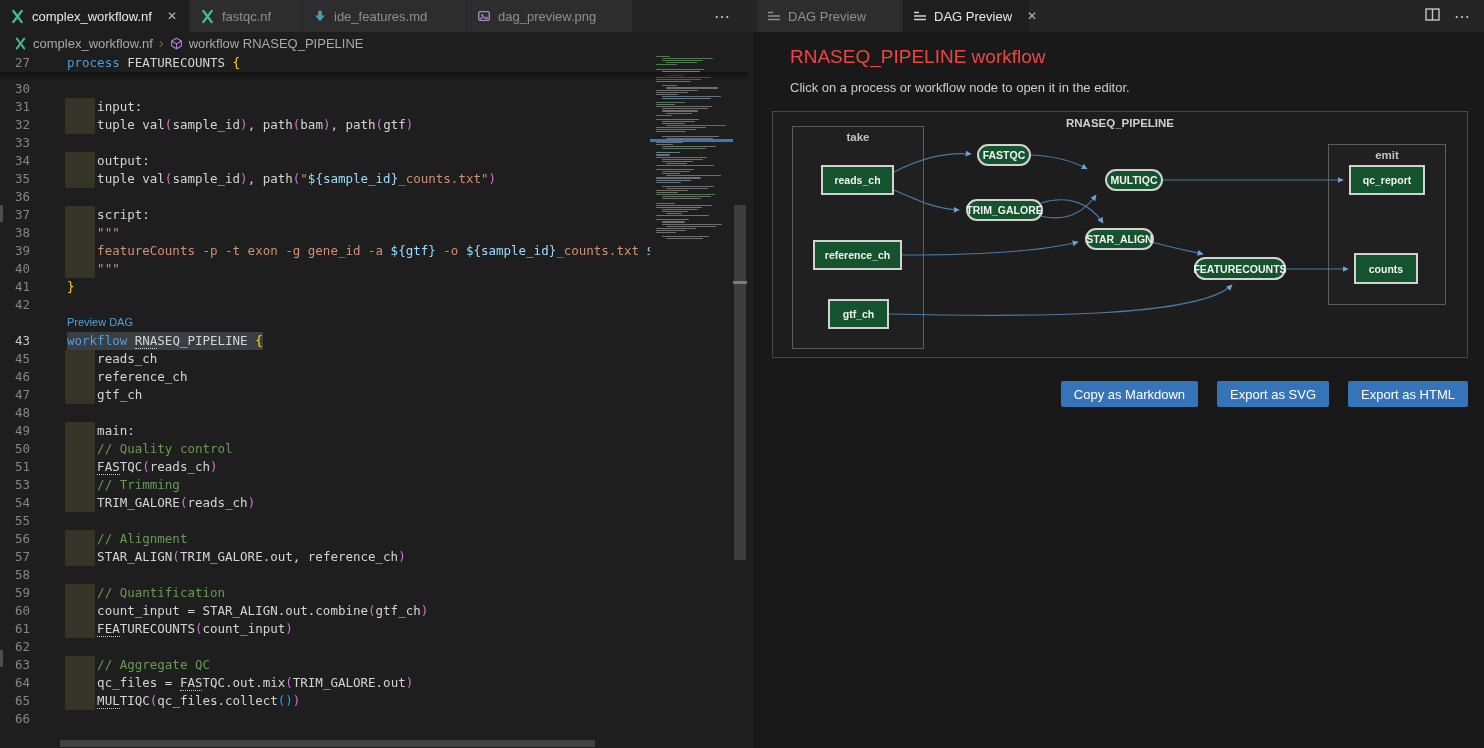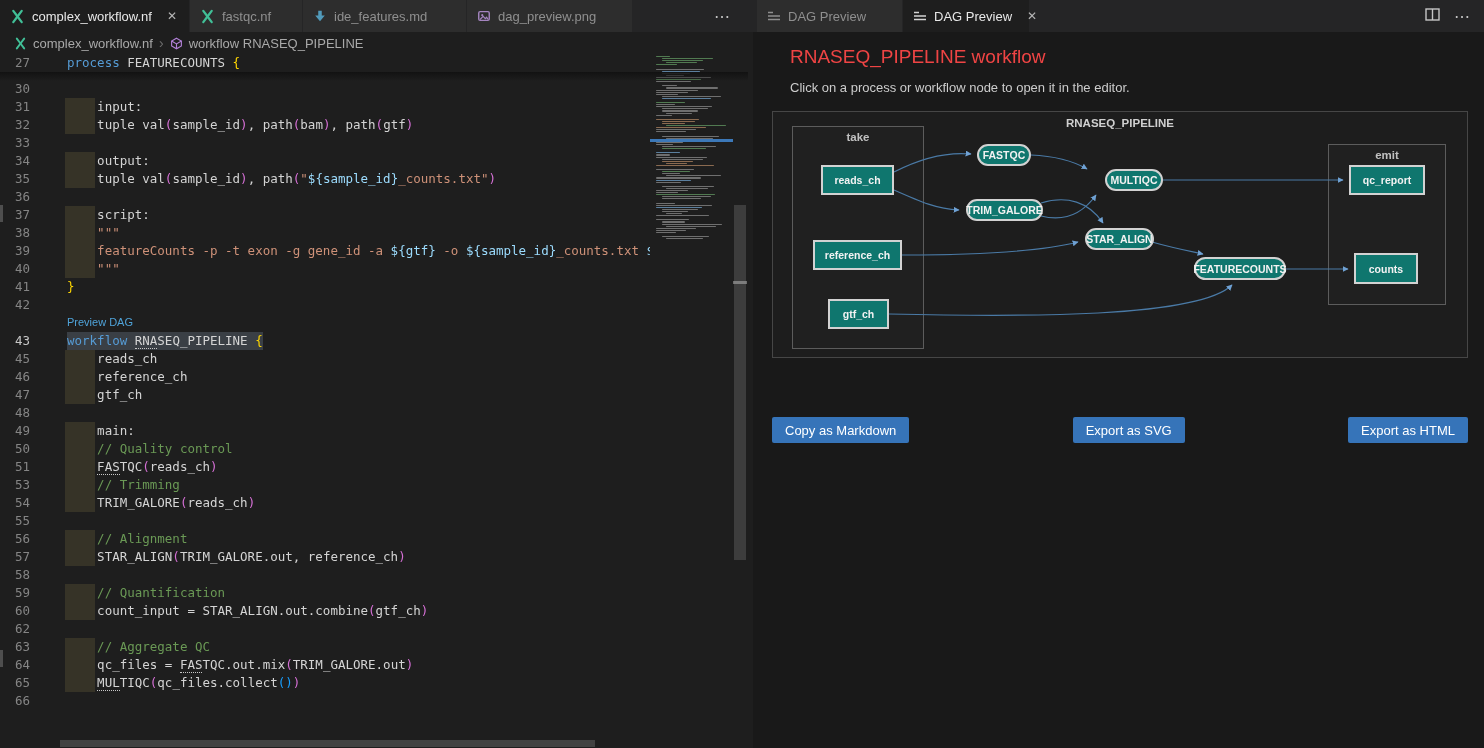--- a/index.html
+++ b/index.html
@@ -49,24 +49,24 @@
   .panel-actions{margin-left:auto;display:flex;align-items:center;gap:14px;margin-right:14px;color:#c5c5c5;}
   .panel-title{position:absolute;left:37px;top:46px;font-size:19px;font-weight:normal;color:#ef4444;}
   .panel-sub{position:absolute;left:37px;top:80px;font-size:13px;color:#cccccc;}
   .dag{position:absolute;left:19px;top:111px;width:696px;height:247px;background:#1d1d1d;border:1px solid #464646;}
   .dag-label{position:absolute;left:0;top:5px;width:100%;text-align:center;font-size:11.5px;font-weight:bold;color:#d0d0d0;}
   .cluster{position:absolute;border:1px solid #5c5c5c;background:#202020;}
   .clab{position:absolute;top:4px;width:100%;text-align:center;font-size:11.5px;font-weight:bold;color:#c0c0c0;}
   .cl-take{left:19px;top:14px;width:132px;height:223px;}
   .cl-emit{left:555px;top:32px;width:118px;height:161px;}
   .edges{position:absolute;left:0;top:0;width:696px;height:247px;}
-  .dnode{position:absolute;display:flex;align-items:center;justify-content:center;background:#0f766e;
+  .dnode{position:absolute;display:flex;align-items:center;justify-content:center;background:#14532d;
     border:2px solid #d2d2d2;color:#f2f2f2;font-size:10.5px;font-weight:bold;white-space:nowrap;cursor:pointer;}
   .dnode.pill{border-radius:12px;}
-  .btnrow{position:absolute;left:19px;top:381px;width:696px;display:flex;justify-content:space-between;gap:30px;margin-top:36px;}
+  .btnrow{position:absolute;left:19px;top:381px;width:696px;display:flex;justify-content:flex-end;gap:19px;}
   .btn{height:26px;padding:0 13px;display:flex;align-items:center;background:#3674b9;color:#ffffff;
     font-size:13px;border:none;border-radius:2px;cursor:pointer;font-family:"Liberation Sans",sans-serif;}
   .ticon{display:flex;align-items:center;}
 </style>
 </head>
 <body>
 
 <div class="window">
 
   <div class="left-group">
@@ -159,20 +159,21 @@
           <div class="crow"><span class="gut">50</span><span class="iband"></span><span class="lctx"><span class="tk-c">    // Quality control</span></span></div>
           <div class="crow"><span class="gut">51</span><span class="iband"></span><span class="lctx"><span class="tk-p">    </span><span class="tk-u">FAS</span><span class="tk-p">TQC</span><span class="tk-b2">(</span><span class="tk-p">reads_ch</span><span class="tk-b2">)</span></span></div>
           <div class="crow"><span class="gut">53</span><span class="iband"></span><span class="lctx"><span class="tk-c">    // Trimming</span></span></div>
           <div class="crow"><span class="gut">54</span><span class="iband"></span><span class="lctx"><span class="tk-p">    TRIM_GALORE</span><span class="tk-b2">(</span><span class="tk-p">reads_ch</span><span class="tk-b2">)</span></span></div>
           <div class="crow"><span class="gut">55</span><span class="lctx"></span></div>
           <div class="crow"><span class="gut">56</span><span class="iband"></span><span class="lctx"><span class="tk-c">    // Alignment</span></span></div>
           <div class="crow"><span class="gut">57</span><span class="iband"></span><span class="lctx"><span class="tk-p">    STAR_ALIGN</span><span class="tk-b2">(</span><span class="tk-p">TRIM_GALORE.out, reference_ch</span><span class="tk-b2">)</span></span></div>
           <div class="crow"><span class="gut">58</span><span class="lctx"></span></div>
           <div class="crow"><span class="gut">59</span><span class="iband"></span><span class="lctx"><span class="tk-c">    // Quantification</span></span></div>
           <div class="crow"><span class="gut">60</span><span class="iband"></span><span class="lctx"><span class="tk-p">    count_input = STAR_ALIGN.out.combine</span><span class="tk-b2">(</span><span class="tk-p">gtf_ch</span><span class="tk-b2">)</span></span></div>
+          <div class="crow"><span class="gut">61</span><span class="iband"></span><span class="lctx"><span class="tk-p">    </span><span class="tk-u">FEA</span><span class="tk-p">TURECOUNTS</span><span class="tk-b2">(</span><span class="tk-p">count_input</span><span class="tk-b2">)</span></span></div>
           <div class="crow"><span class="gut">62</span><span class="lctx"></span></div>
           <div class="crow"><span class="gut">63</span><span class="iband"></span><span class="lctx"><span class="tk-c">    // Aggregate QC</span></span></div>
           <div class="crow"><span class="gut">64</span><span class="iband"></span><span class="lctx"><span class="tk-p">    qc_files = </span><span class="tk-u">FAS</span><span class="tk-p">TQC.out.mix</span><span class="tk-b2">(</span><span class="tk-p">TRIM_GALORE.out</span><span class="tk-b2">)</span></span></div>
           <div class="crow"><span class="gut">65</span><span class="iband"></span><span class="lctx"><span class="tk-p">    </span><span class="tk-u">MUL</span><span class="tk-p">TIQC</span><span class="tk-b2">(</span><span class="tk-p">qc_files.collect</span><span class="tk-b3">()</span><span class="tk-b2">)</span></span></div>
           <div class="crow"><span class="gut">66</span><span class="lctx"></span></div>
         </div>
 
       <div class="minimap">
         <div id="minimap-lines" style="padding-top:2px;">
             <div class="mm-line" style="width: 14px; margin-left: 6px; background: rgb(81, 122, 81);"></div>

